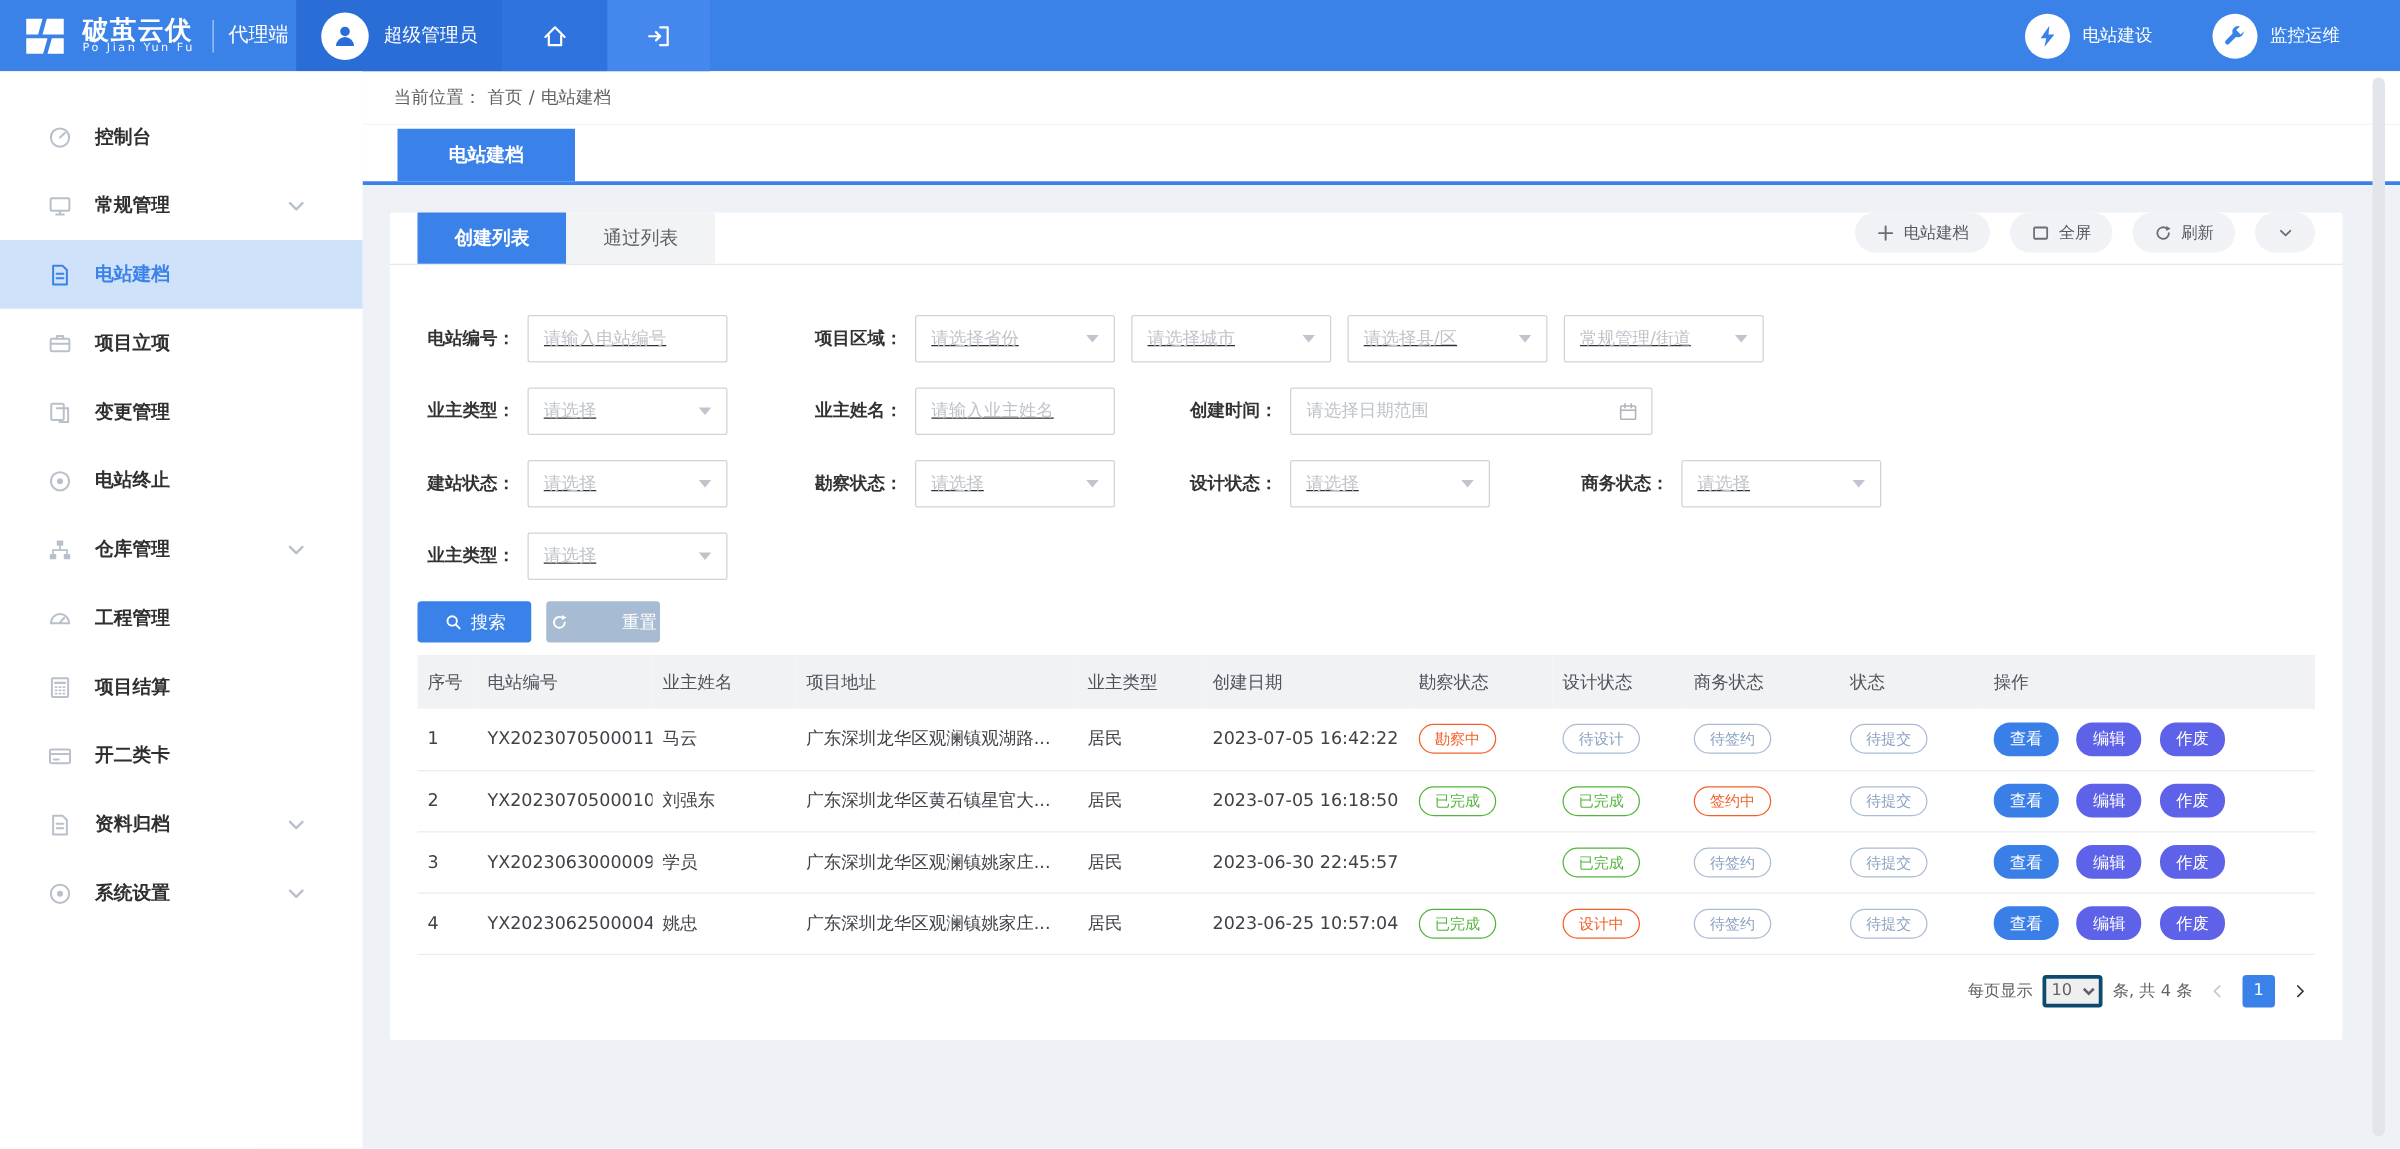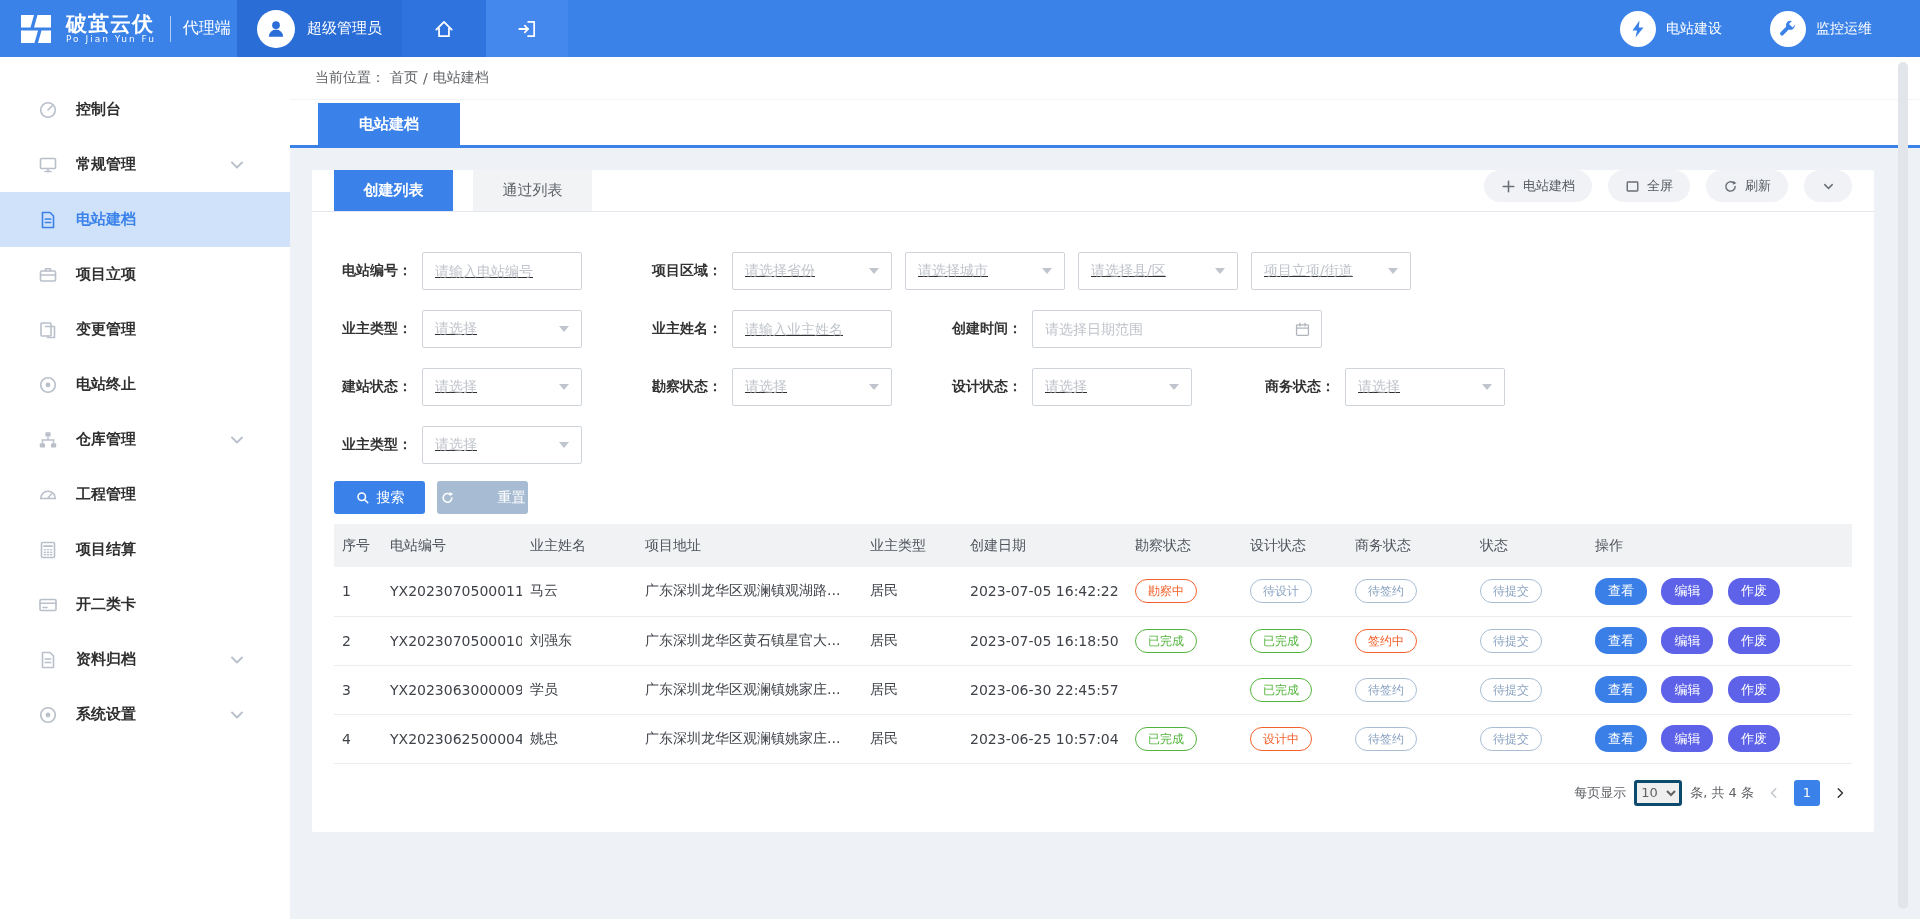--- a/index.html
+++ b/index.html
@@ -48,21 +48,21 @@
   .main { margin-left:290px; }
   .breadcrumb-bar { height:43px; background:#fff; display:flex; align-items:center; padding-left:25px; font-size:14px; color:#606266; border-bottom:1px solid #f2f4f7; gap:5px; }
   .breadcrumb-bar .crumb-link { cursor:pointer; }
   .tabstrip { height:48px; background:#fff; border-bottom:3px solid #3a82ea; display:flex; align-items:flex-end; }
   .page-tab { margin-left:28px; width:142px; height:42px; background:#3a82ea; color:#fff; font-size:15px; font-weight:bold; display:flex; align-items:center; justify-content:center; cursor:pointer; }
 
   .card { margin:22px 46px 0 22px; background:#fff; border-radius:2px; padding-bottom:26px; }
 
   
   .toolbar { display:flex; justify-content:space-between; align-items:flex-end; border-bottom:1px solid #e4e7ed; padding:0 22px; }
-  .list-tabs { display:flex;gap:20px; }
+  .list-tabs { display:flex; }
   .list-tab { width:119px; height:41px; display:flex; align-items:center; justify-content:center; font-size:15px; cursor:pointer; background:#f2f3f5; color:#5f6368; }
   .list-tab.active { background:#3a82ea; color:#fff; font-weight:bold; }
   .tool-btns { display:flex; align-items:center; gap:16px; padding-bottom:9px; }
   .pill-btn { height:32px; border-radius:16px; background:#f0f2f5; border:none; color:#555a61; font-size:13px; display:flex; align-items:center; gap:7px; padding:0 17px; cursor:pointer; font-family:inherit; }
   .pill-btn .icon { width:15px; height:15px; color:#6a6f76; }
   .pill-btn.collapse { width:48px; padding:0; justify-content:center; }
 
   
   .filters { padding-top:40px; }
   .frow { position:relative; height:38px; margin-bottom:20px; margin-left:22px; }
@@ -392,21 +392,21 @@
           </div>
           <div class="ctl fake-select w160">
             <span class="sel-text">请选择城市</span>
               <span class="caret"></span>
           </div>
           <div class="ctl fake-select w160">
             <span class="sel-text">请选择县/区</span>
               <span class="caret"></span>
           </div>
           <div class="ctl fake-select w160">
-            <span class="sel-text">项目立项/街道</span>
+            <span class="sel-text">常规管理/街道</span>
               <span class="caret"></span>
           </div>
         </div>
       </div>
 
       <div class="frow">
         <div class="fgroup" style="left:0;">
           <label>业主类型：</label>
           <div class="ctl fake-select w160">
             <span class="sel-text">请选择</span>

